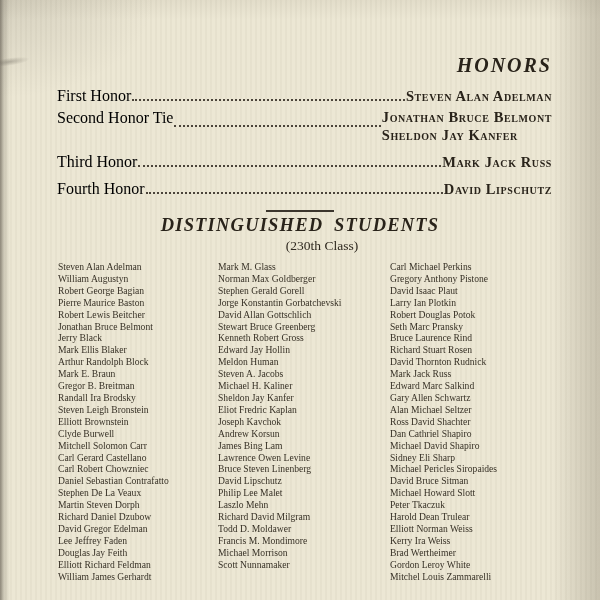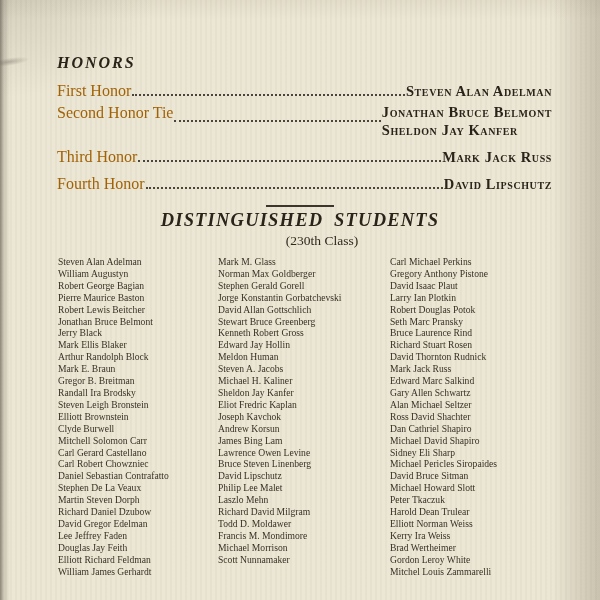--- a/index.html
+++ b/index.html
@@ -19,26 +19,26 @@
 
   .smudge {
     position: absolute; left: 0px; top: 57px; width: 30px; height: 8px;
     background: radial-gradient(ellipse at 30% 50%, rgba(90,85,75,0.35), rgba(90,85,75,0) 70%);
     transform: rotate(-8deg);
   }
 
   
   .honors { padding: 0 48px 0 57px; }
   .honors-title {
-    margin: 0 0 10px 0; text-align: left;
+    margin: 0 0 10px 0; text-align: right;
     font-style: italic; font-weight: bold;
-    font-size: 16px; letter-spacing: 2px; color: #29231a;
+    font-size: 20px; letter-spacing: 2px; color: #29231a;
   }
   .honor-row { display: flex; align-items: baseline; margin-top: 9px; }
-  .honor-label { font-size: 16px; white-space: nowrap; color: #a16207; }
+  .honor-label { font-size: 16px; white-space: nowrap; color: #000000; }
   .leader { flex: 1; border-bottom: 2px dotted #4b443a; margin: 0 1px; min-width: 30px; }
   .honor-name {
     font-variant: small-caps; font-weight: 600; font-size: 14.5px;
     letter-spacing: 0.6px; white-space: nowrap; color: #29231a;
   }
   .honor-row.tie { align-items: center; margin-top: 3px; }
   .honor-row.tie .honor-label { align-self: center; transform: translateY(-8px); }
   .honor-row.tie .leader { align-self: center; border-bottom-width: 2px; }
   .names-stack { display: flex; flex-direction: column; line-height: 18px; }
 

